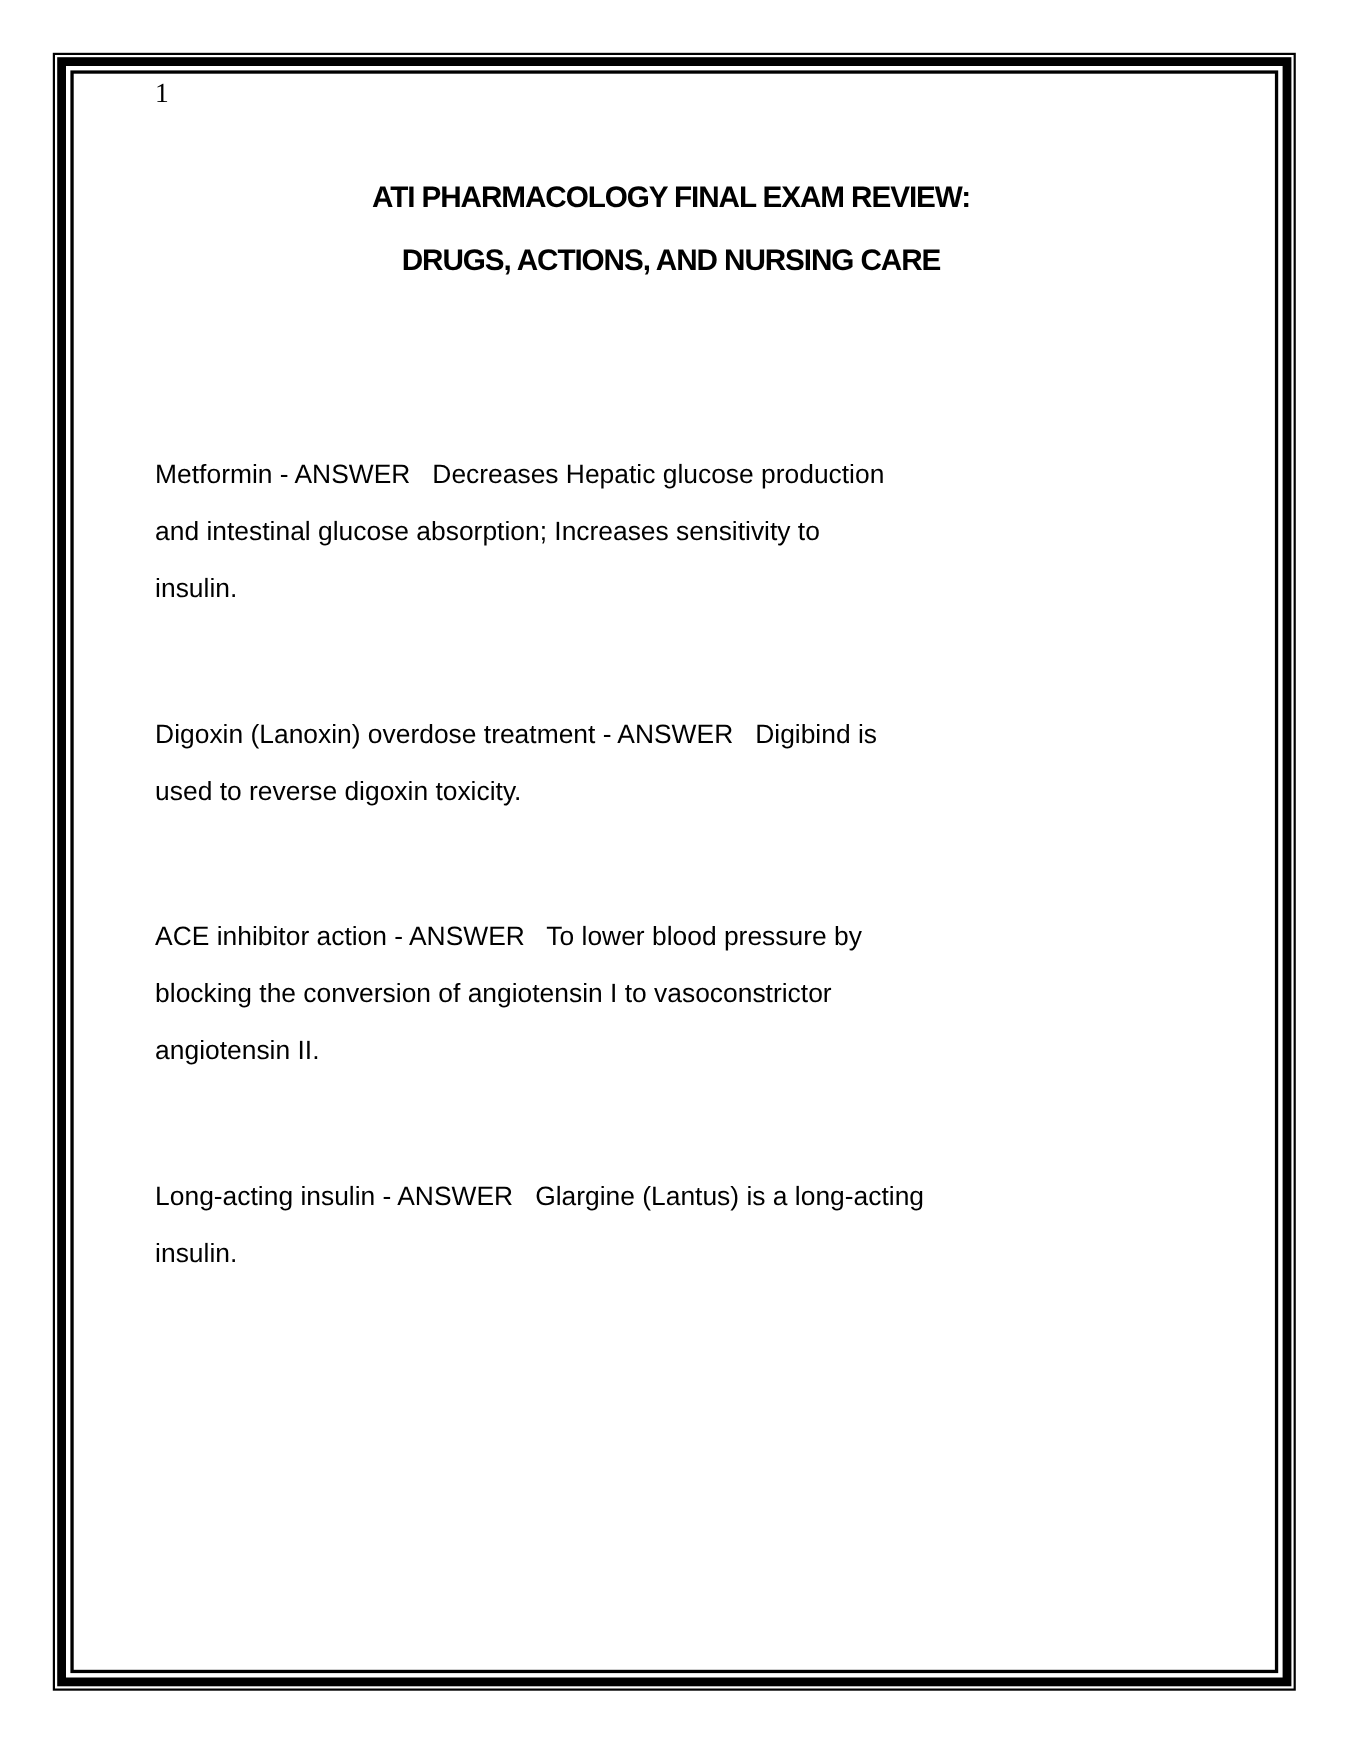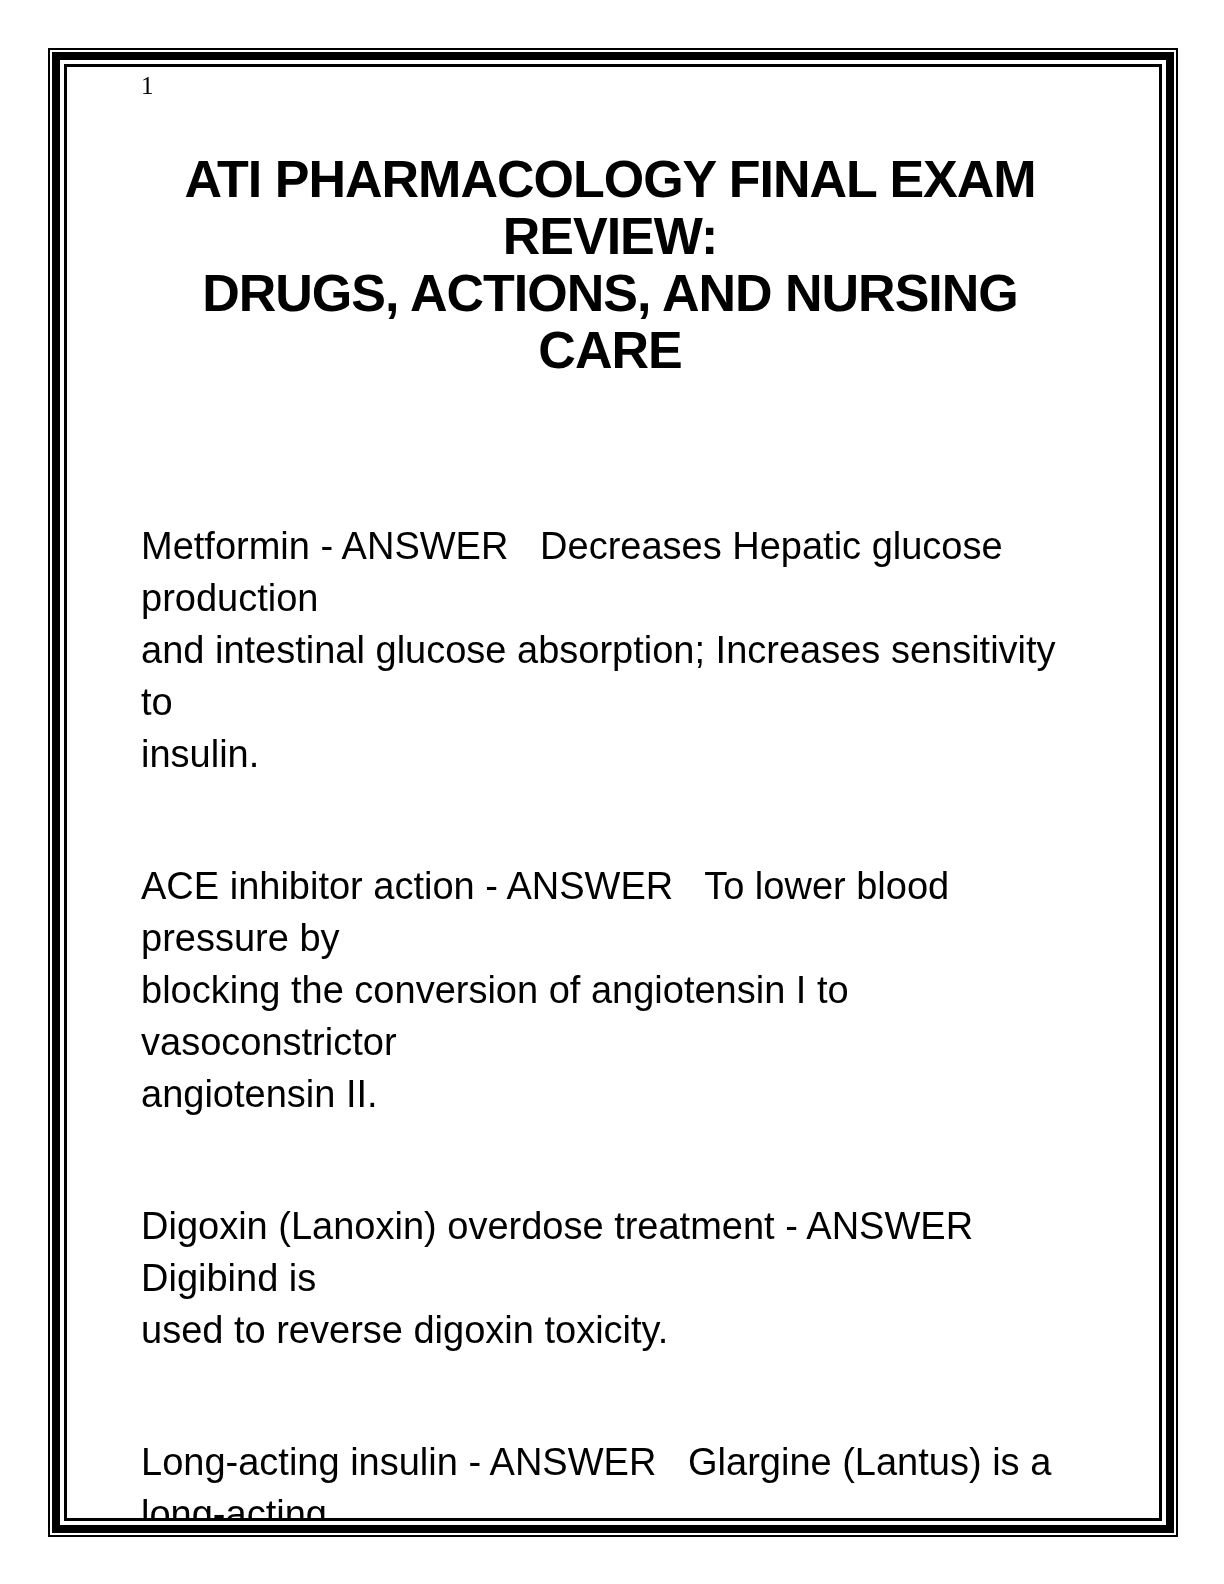--- a/index.html
+++ b/index.html
@@ -50,30 +50,30 @@
   .page-number {
     font-family: "Liberation Serif", serif;
     font-size: 25px;
     line-height: 30px;
     white-space: pre-wrap;
   }
   .doc-title {
     margin: 50px 0 0 0;
     font-family: "Liberation Sans", sans-serif;
     font-weight: bold;
-    font-size: 52px;
+    font-size: 27px;
     line-height: 57px;
     letter-spacing: -1px;
     text-align: center;
     white-space: pre-wrap;
     color: #000000;
   }
   .qa {
     margin: 0 0 80px 0;
-    font-size: 38px;
+    font-size: 24px;
     line-height: 52px;
     white-space: pre-wrap;
     color: #000000;
   }
   .qa.first {
     margin-top: 141px;
   }
 </style>
 </head>
 <body>
@@ -87,26 +87,26 @@
           <div class="page-number">1</div>
 
           <h1 class="doc-title">ATI PHARMACOLOGY FINAL EXAM REVIEW:
 DRUGS, ACTIONS, AND NURSING CARE</h1>
 
           <p class="qa first">Metformin - ANSWER   Decreases Hepatic glucose production
 and intestinal glucose absorption; Increases sensitivity to
 insulin.</p>
 
 
+          <p class="qa">Digoxin (Lanoxin) overdose treatment - ANSWER   Digibind is
+used to reverse digoxin toxicity.</p>
+
           <p class="qa">ACE inhibitor action - ANSWER   To lower blood pressure by
 blocking the conversion of angiotensin I to vasoconstrictor
 angiotensin II.</p>
-
-          <p class="qa">Digoxin (Lanoxin) overdose treatment - ANSWER   Digibind is
-used to reverse digoxin toxicity.</p>
 
           <p class="qa">Long-acting insulin - ANSWER   Glargine (Lantus) is a long-acting
 insulin.</p>
 
         </div>
       </div>
     </div>
   </div>
 </div>
 

